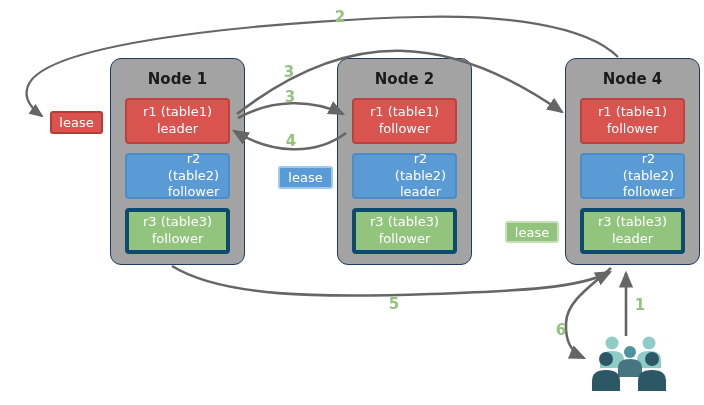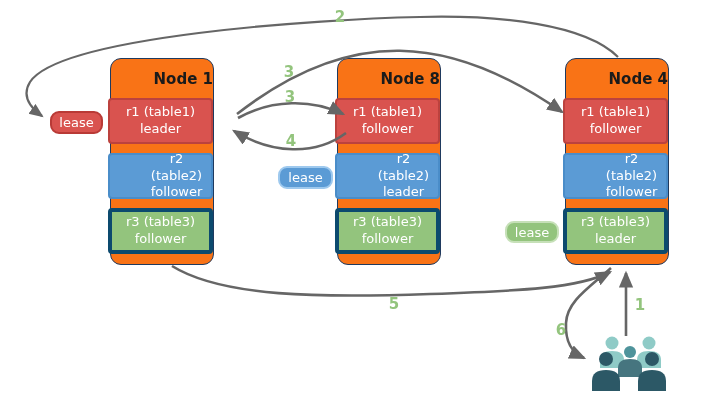--- a/index.html
+++ b/index.html
@@ -2,35 +2,35 @@
 <html><head>
 <meta charset="utf-8">
 <style>
   html,body{margin:0;padding:0;background:#ffffff;}
   .stage{
     position:relative;width:704px;height:405px;background:#ffffff;overflow:hidden;
     font-family:"DejaVu Sans","Liberation Sans",sans-serif;
   }
   .arrows{position:absolute;left:0;top:0;z-index:5;pointer-events:none;}
   .node{
-    position:absolute;top:58px;width:104px;height:207px;box-sizing:border-box;
-    background:#f97316;border:1.6px solid #1f3a5f;border-radius:11px;z-index:1;
-    display:flex;flex-direction:column;align-items:flex-end;
+    position:absolute;top:58px;width:135px;height:207px;box-sizing:border-box;
+    background:#a3a3a3;border:1.6px solid #1f3a5f;border-radius:11px;z-index:1;
+    display:flex;flex-direction:column;align-items:center;
   }
   .node-title{margin-top:11px;margin-bottom:8px;height:20px;font-size:15px;font-weight:bold;color:#1b1b1b;}
   .replica{
     width:105px;height:46px;box-sizing:border-box;border-radius:4px;margin-bottom:9px;
     display:flex;flex-direction:column;align-items:center;justify-content:center;
     color:#ffffff;font-size:13px;line-height:1.3;text-align:center;
   }
   .rep-red{background:#d9534f;border:2px solid #bc423e;}
   .rep-blue{background:#5b9bd5;border:2px solid #4a8dc9;padding-left:32px;}
   .rep-green{background:#93c47d;border:4px solid #0c4a6e;}
   .lease{
-    position:absolute;z-index:6;box-sizing:border-box;border-radius:9px;
+    position:absolute;z-index:6;box-sizing:border-box;border-radius:3px;
     color:#ffffff;font-size:13px;display:flex;align-items:center;justify-content:center;
   }
   .lease-red{left:50px;top:111px;width:53px;height:23px;background:#d9534f;border:2px solid #b93a36;}
   .lease-blue{left:278px;top:166px;width:55px;height:23px;background:#5b9bd5;border:2px solid #9ec9ee;}
   .lease-green{left:505px;top:221px;width:54px;height:22px;background:#93c47d;border:2px solid #c6e0b8;}
   .num{
     position:absolute;z-index:7;width:16px;text-align:center;
     font-size:15px;font-weight:bold;color:#93c47d;
   }
   .users{position:absolute;left:0;top:0;z-index:4;pointer-events:none;}
@@ -65,21 +65,21 @@
       <div>r2 (table2)</div>
       <div>follower</div>
     </div>
     <div class="replica rep-green">
       <div>r3 (table3)</div>
       <div>follower</div>
     </div>
   </div>
 
   <div class="node" style="left:337px">
-    <div class="node-title">Node 8</div>
+    <div class="node-title">Node 2</div>
     <div class="replica rep-red">
       <div>r1 (table1)</div>
       <div>follower</div>
     </div>
     <div class="replica rep-blue">
       <div>r2 (table2)</div>
       <div>leader</div>
     </div>
     <div class="replica rep-green">
       <div>r3 (table3)</div>

